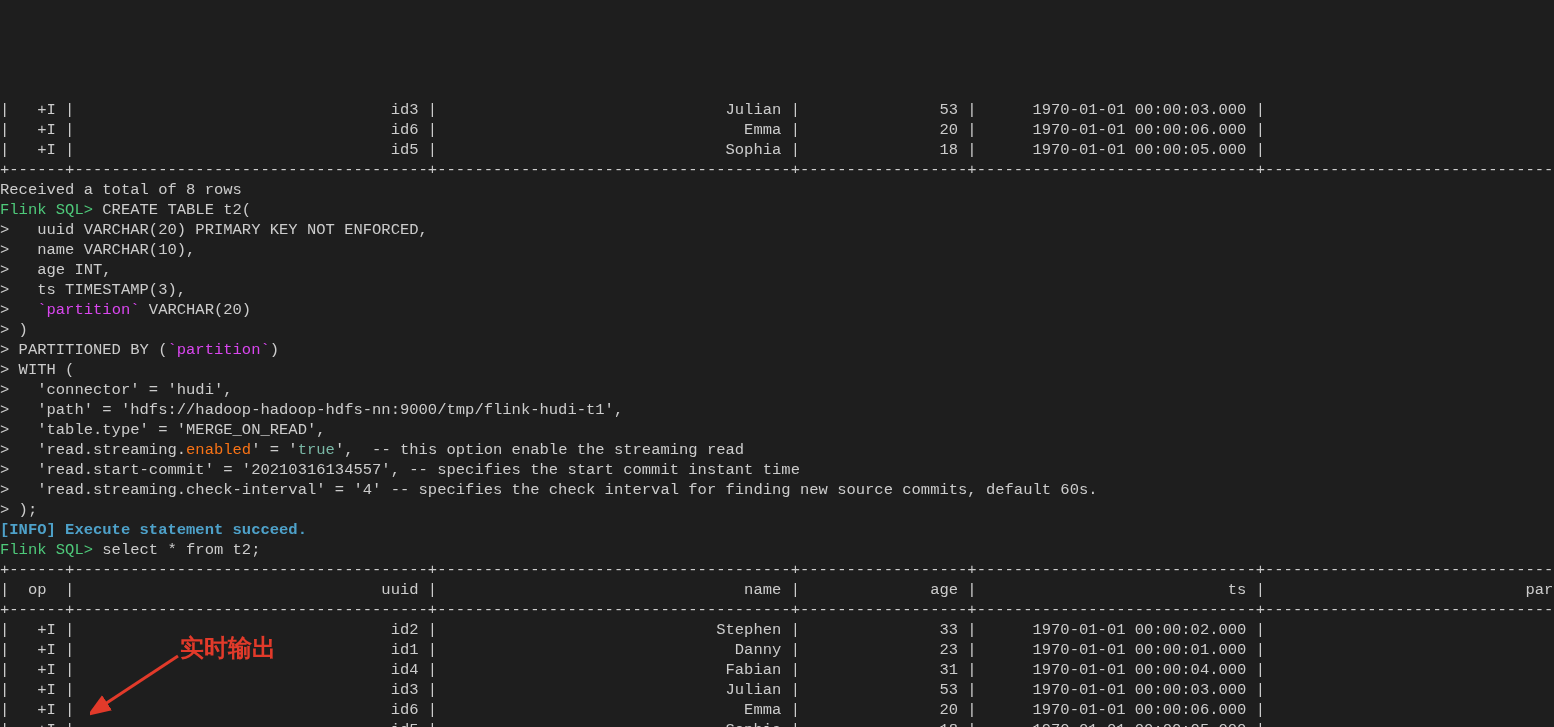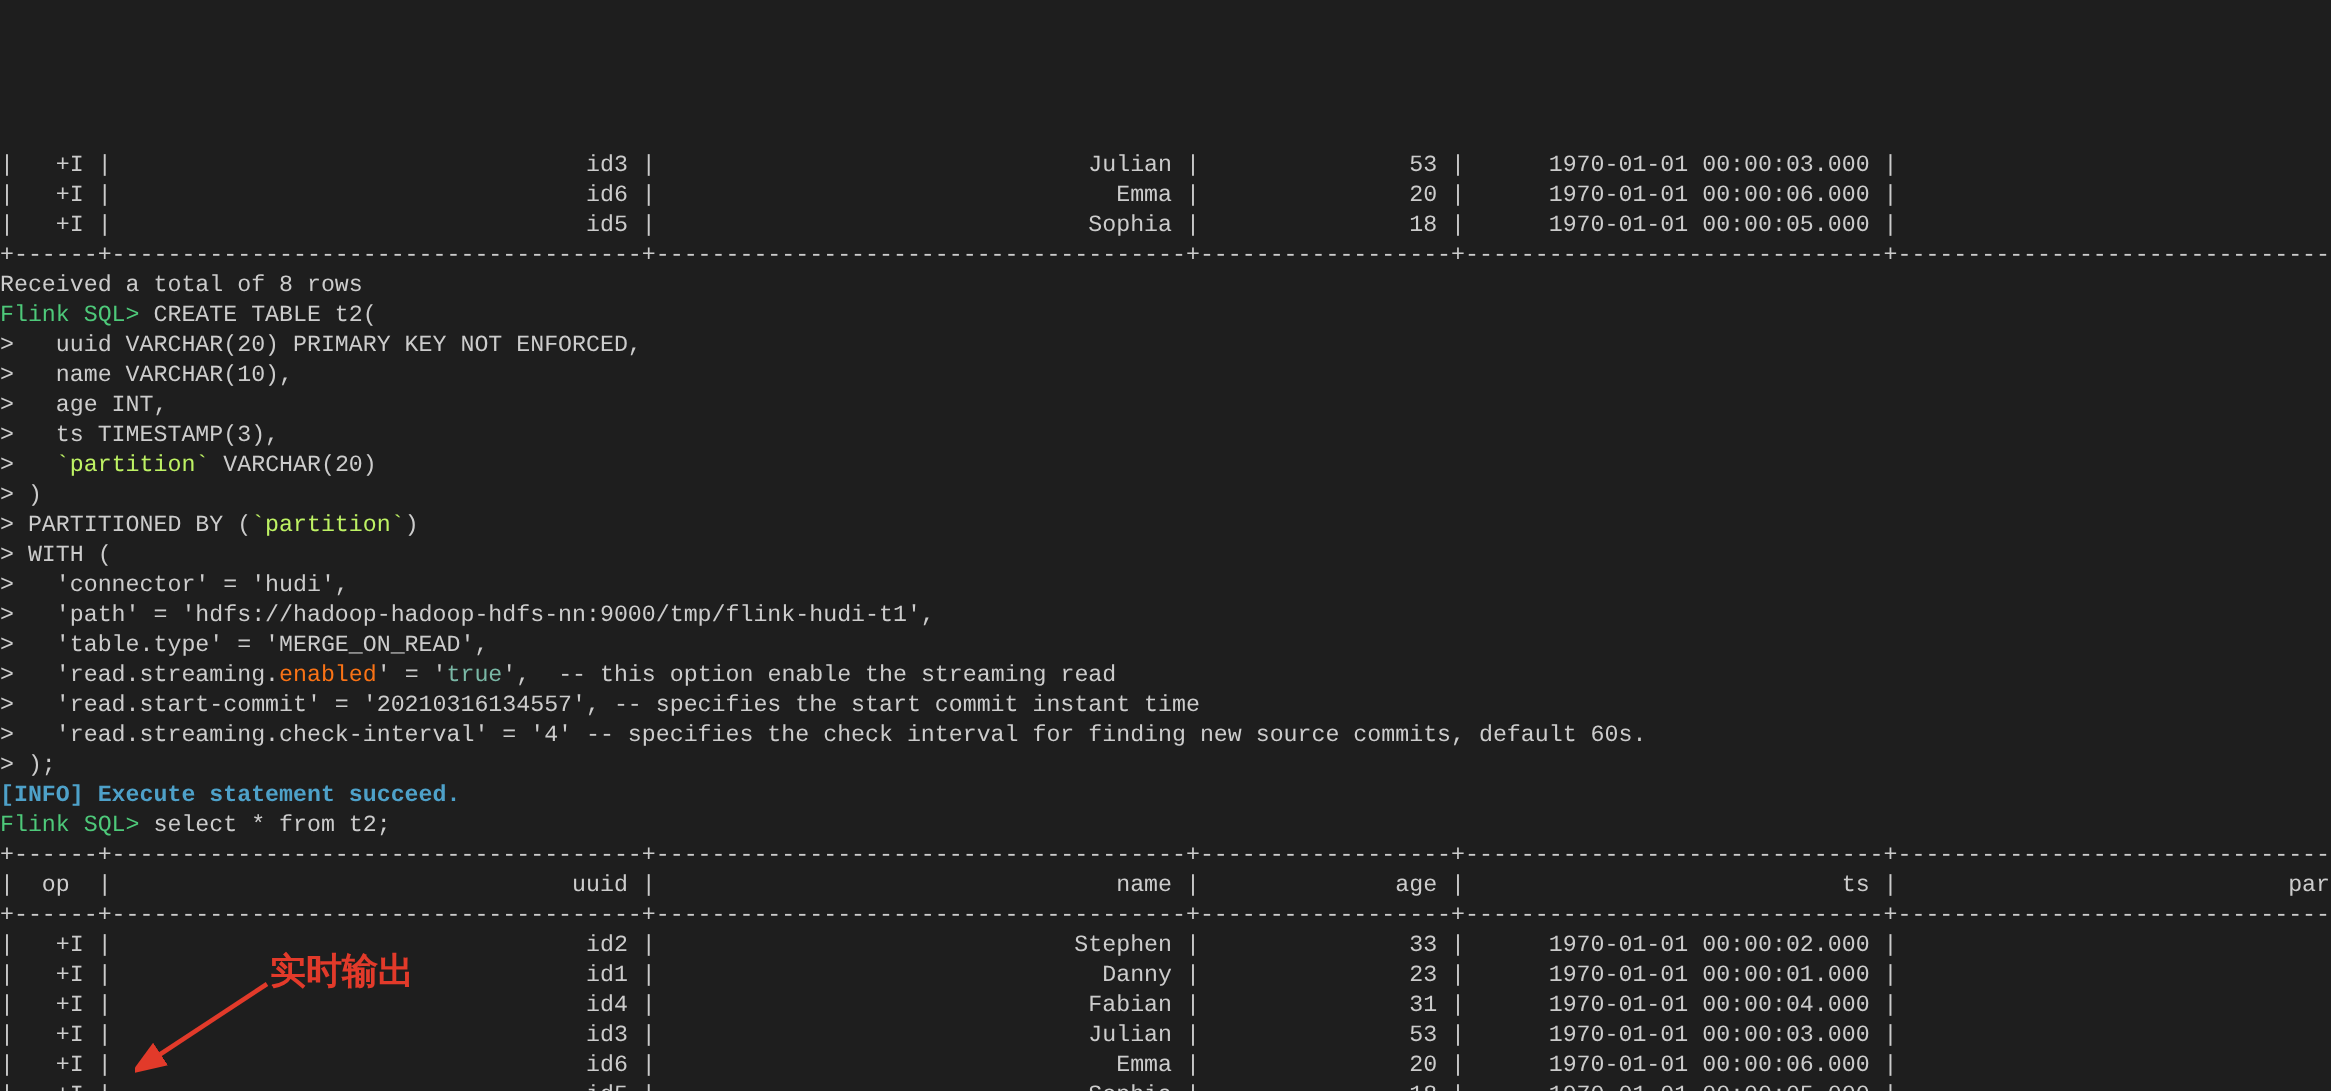--- a/index.html
+++ b/index.html
@@ -15,21 +15,21 @@
     overflow: hidden;
     white-space: pre;
   }
   .terminal {
     padding: 0;
     position: relative;
   }
   .line { white-space: pre; }
   .prompt { color: #4ec97a; }        
   .info   { color: #4ea1c9; font-weight: bold; }        
-  .kw1    { color: #bef264; }        
+  .kw1    { color: #d946ef; }        
   .kw2    { color: #f97316; }        
   .kw3    { color: #7ab8a6; }
   .anno {
     position: absolute;
     color: #e23a2a;
     font-family: "SimSun", "Microsoft YaHei", sans-serif;
     font-size: 24px;
     font-weight: bold;
     white-space: nowrap;
     pointer-events: none;

